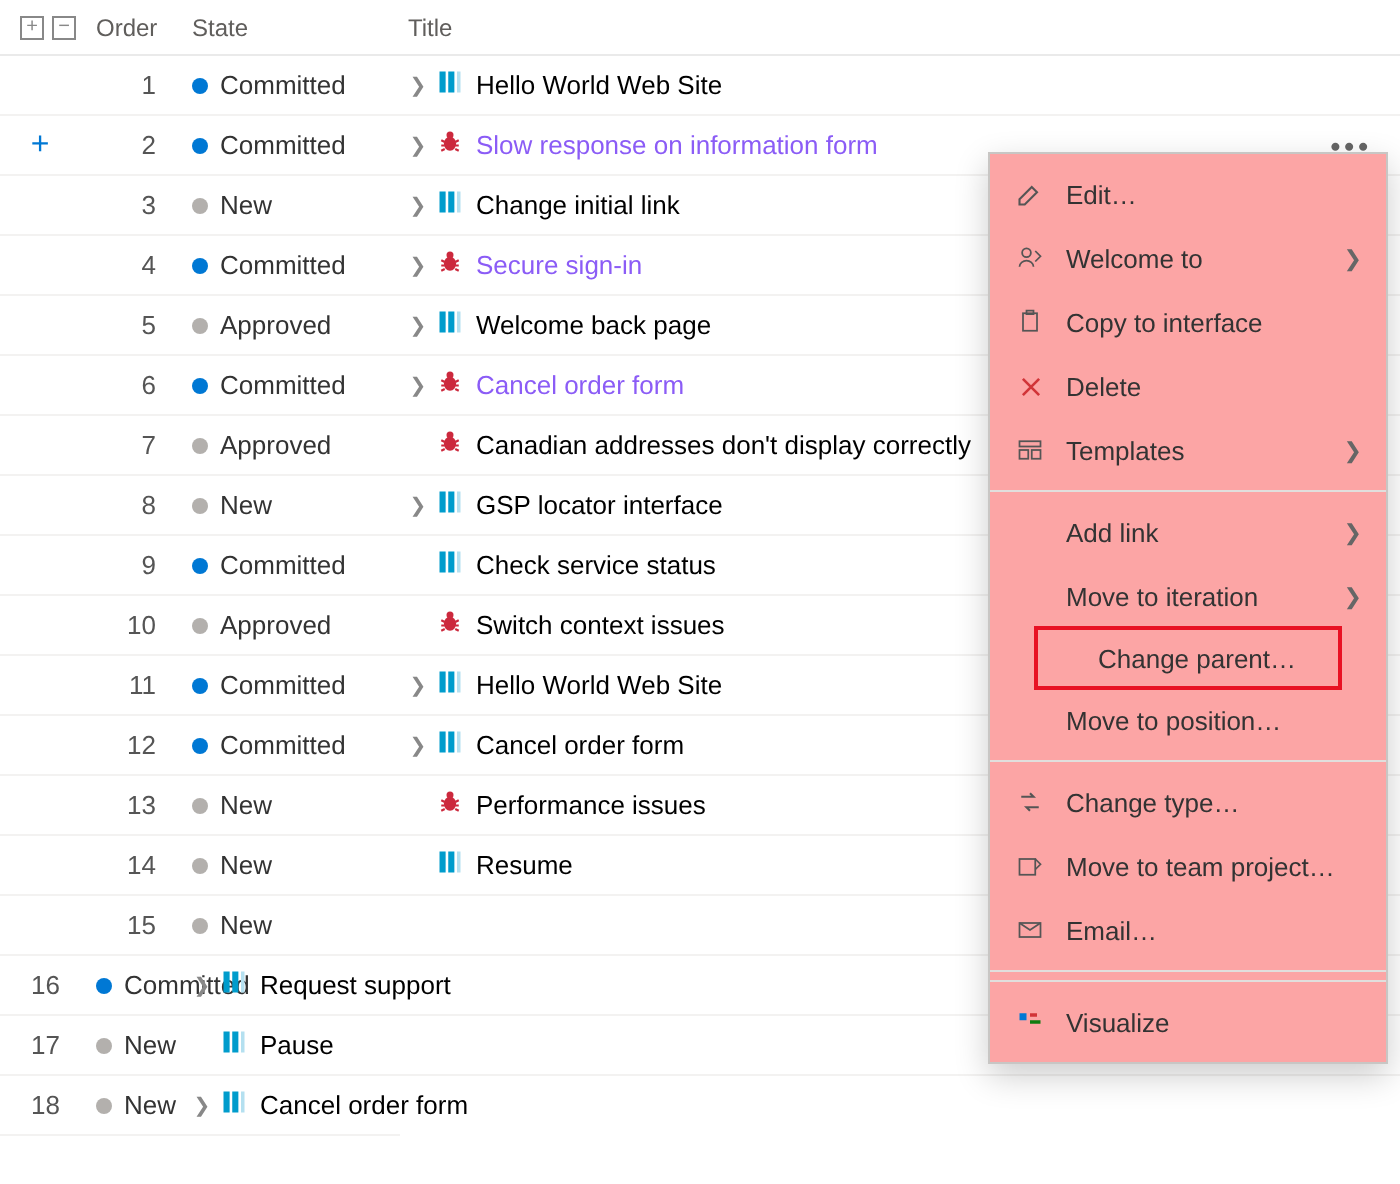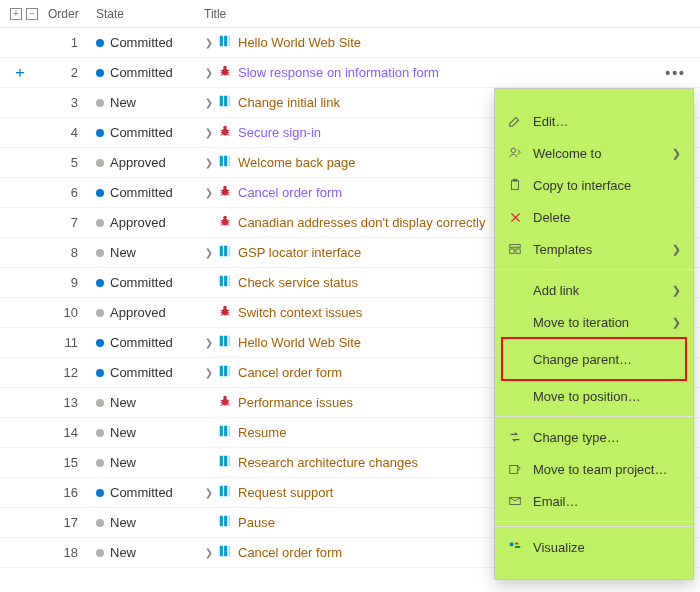--- a/index.html
+++ b/index.html
@@ -40,66 +40,66 @@
     margin-right: 6px; flex: none;
   }
   .dot-committed { background: #0078d4; }
   .dot-new { background: #b3b0ad; }
   .dot-approved { background: #b3b0ad; }
   .chev {
     width: 10px; text-align: center; color: #888; margin-right: 4px; flex:none;
     font-size: 10px;
   }
   .wi-icon { width: 14px; height: 14px; margin-right: 6px; flex:none; }
-  .title-link { color: #a16207; }
+  .title-link { color: #000000; }
   .title-link.sel { color: #8b5cf6; }
   .dots {
     margin-left: auto; margin-right: 10px; color:#666; letter-spacing:2px;
     font-weight:bold; font-size:14px;
   }
   .plus-btn {
     position: absolute; left: 10px; top: 0; width:20px; height:30px;
     display:flex; align-items:center; justify-content:center;
     color:#0078d4; font-size:16px;
   }
   
   .ec { display:flex; gap:4px; align-items:center; padding-left:6px;}
   .ec-box {
     width:12px;height:12px;border:1px solid #888;display:flex;
     align-items:center;justify-content:center;font-size:10px;color:#888;
     line-height:1;
   }
   
   .ctx {
     position: absolute;
-    left: 494px; top: 88px;
+    left: 494px; top: 76px;
     width: 200px;
-    background: #bef264;
+    background: #fca5a5;
     border: 1px solid #c8c6c4;
     box-shadow: 0 6px 16px rgba(0,0,0,.2);
-    padding: 16px 0;
+    padding: 4px 0;
   }
   .ctx-item {
     height: 32px;
     display: flex;
     align-items: center;
     padding: 0 12px;
     gap: 10px;
     cursor: default;
     font-size: 13px;
     position: relative;
   }
   .ctx-sep { height:1px; background:#e1dfdd; margin:4px 0; }
   .ctx-ico { width:16px; height:16px; display:flex; align-items:center; justify-content:center; flex:none;}
   .ctx-sub { margin-left:auto; color:#666; font-size:11px;}
   .ctx-highlight {
     border: 2px solid #e81123;
-    margin: -1px 6px;
+    margin: -1px 22px;
     padding: 0 4px;
-    height: 44px;
+    height: 32px;
   }
 </style>
 </head>
 <body>
 
 <div class="grid">
   <div class="hdr">
     <div class="ec">
       <div class="ec-box">+</div>
       <div class="ec-box">−</div>
@@ -322,29 +322,20 @@
           <rect x="12" y="2" width="2" height="12" fill="#b4e0f0"></rect>
         </svg></span>
       <span class="title-link">Resume</span>
     </div>
     <div class="cell " style="position:relative"></div>
     <div class="cell order ">15</div>
     <div class="cell ">
       <span class="state-dot dot-new"></span>
       <span>New</span>
     </div>
-    <div class="cell ">
-      <span class="chev"></span>
-      <span><svg class="wi-icon" viewBox="0 0 16 16">
-          <rect x="2" y="2" width="3.5" height="12" fill="#009ccc"></rect>
-          <rect x="7" y="2" width="3.5" height="12" fill="#009ccc"></rect>
-          <rect x="12" y="2" width="2" height="12" fill="#b4e0f0"></rect>
-        </svg></span>
-      <span class="title-link">Research architecture changes</span>
-    </div>
     <div class="cell " style="position:relative"></div>
     <div class="cell order ">16</div>
     <div class="cell ">
       <span class="state-dot dot-committed"></span>
       <span>Committed</span>
     </div>
     <div class="cell ">
       <span class="chev">❯</span>
       <span><svg class="wi-icon" viewBox="0 0 16 16">
           <rect x="2" y="2" width="3.5" height="12" fill="#009ccc"></rect>

